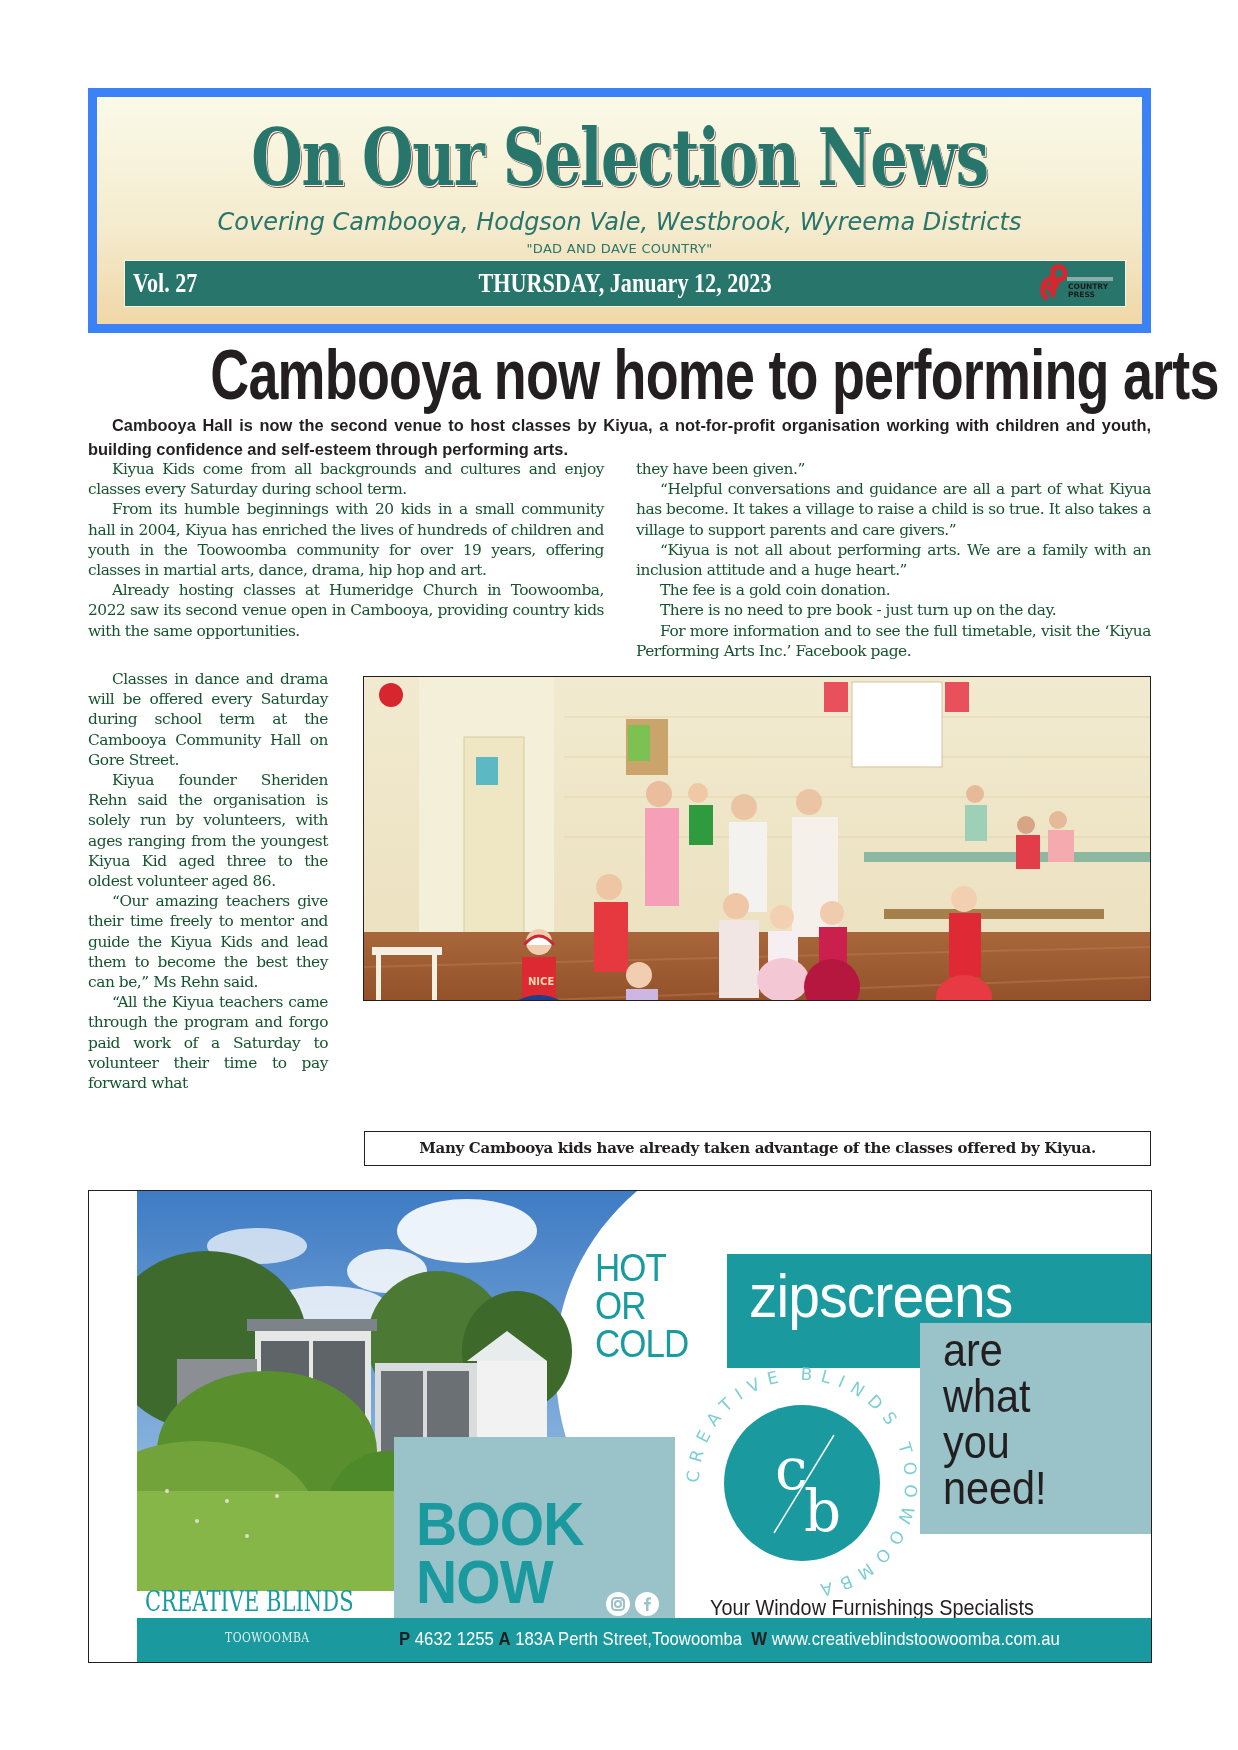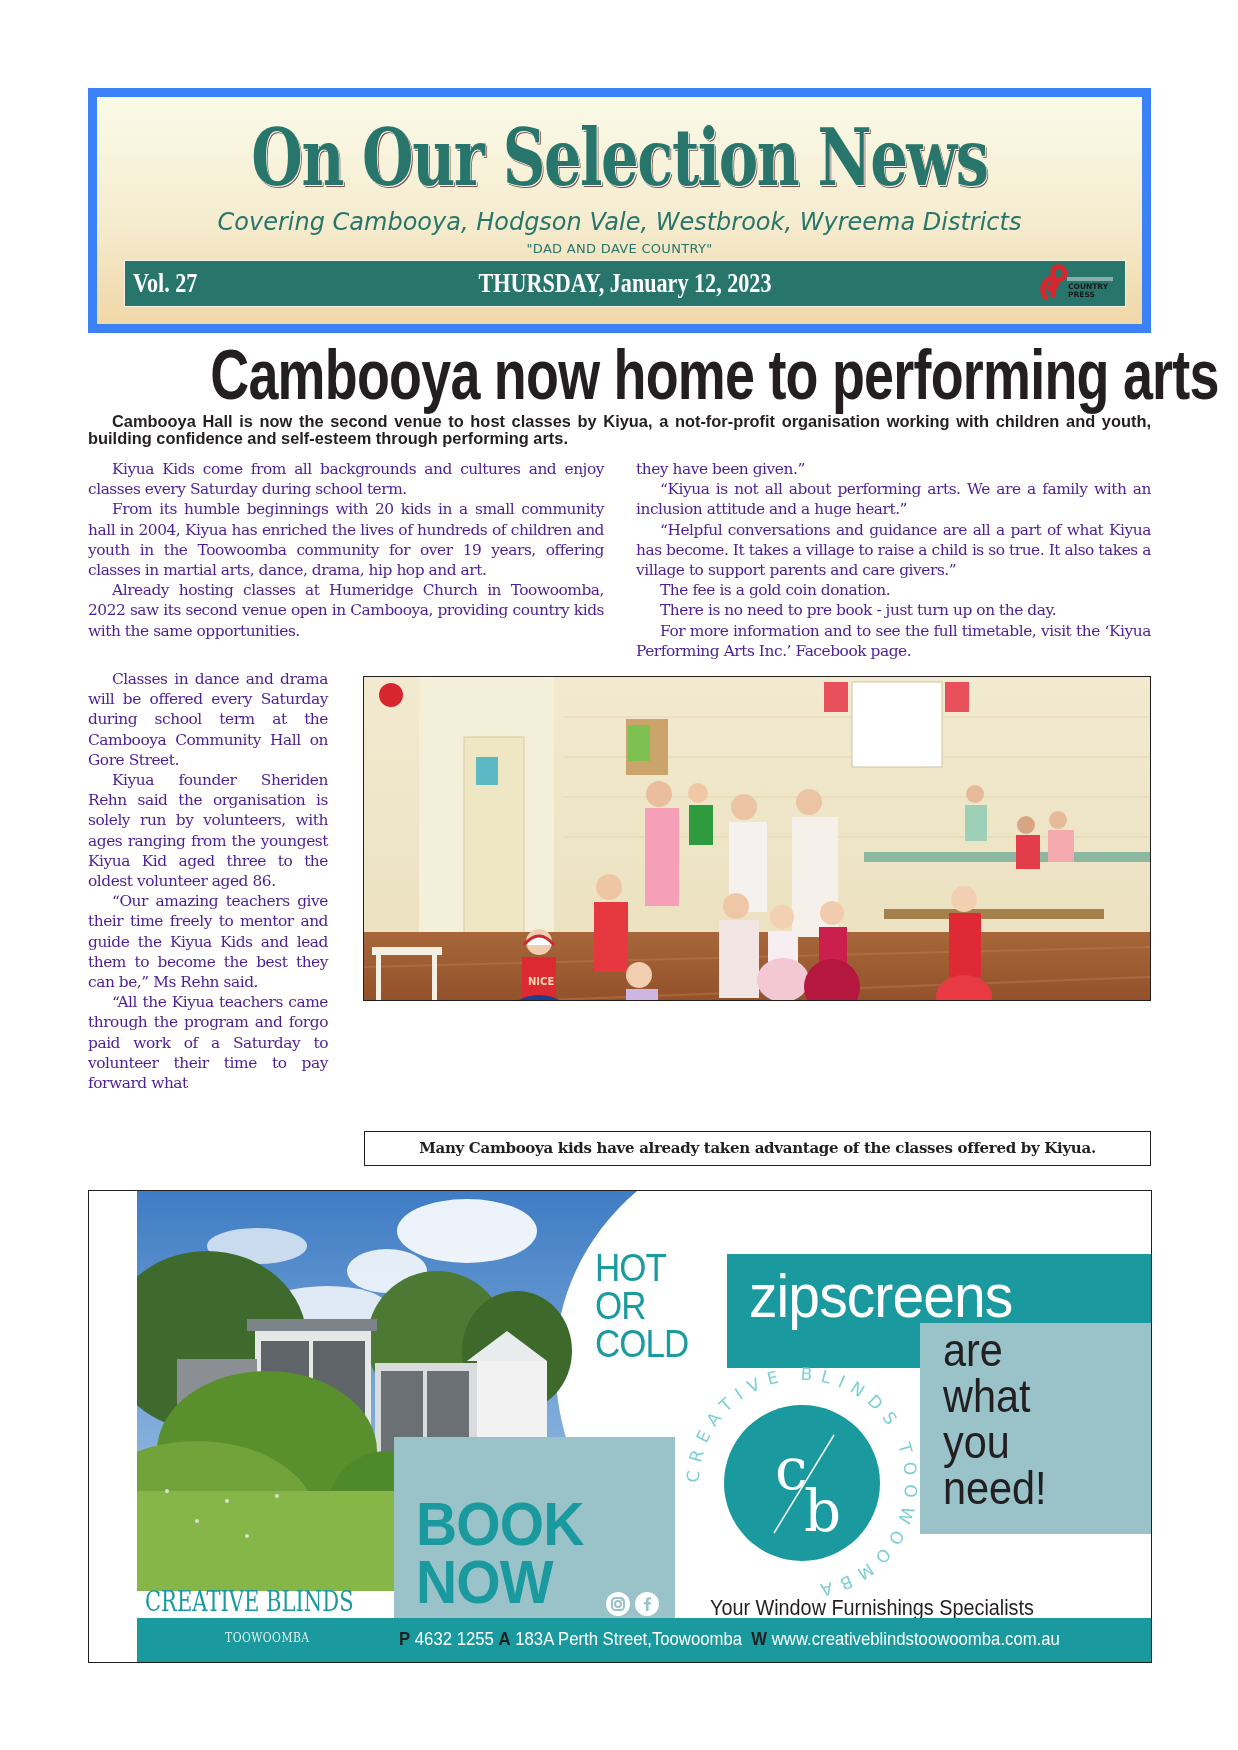--- a/index.html
+++ b/index.html
@@ -51,27 +51,27 @@
   
   .headline {
     left: 88px; top: 340px; width: 1063px; text-align: center;
     font-family: "Liberation Sans", sans-serif; font-weight: bold; font-size: 70px; line-height: 70px;
     color: #231f20; letter-spacing: -1px;
     transform: scaleX(0.77); transform-origin: center;
     white-space: nowrap;
   }
   .deck {
     left: 88px; top: 413px; width: 1063px;
-    font-family: "Liberation Sans", sans-serif; font-weight: bold; font-size: 16.4px; line-height: 17px;
+    font-family: "Liberation Sans", sans-serif; font-weight: bold; font-size: 16.4px; line-height: 24px;
     color: #231f20; text-indent: 24px; text-align: justify;
   }
 
   
   .col {
-    font-family: "DejaVu Serif", serif; font-size: 15.4px; line-height: 20.2px; color: #4c1d95;
+    font-family: "DejaVu Serif", serif; font-size: 15.4px; line-height: 20.2px; color: #14532d;
     text-align: justify; letter-spacing: -0.45px;
   }
   .col p { margin: 0; text-indent: 24px; }
   .col p.noindent { text-indent: 0; }
   .col-left-top { left: 88px; top: 459px; width: 516px; }
   .col-right { left: 636px; top: 459px; width: 515px; }
   .col-left-narrow { left: 88px; top: 669px; width: 240px; }
 
   
   .photo {
@@ -170,22 +170,22 @@
 <div class="abs deck">Cambooya Hall is now the second venue to host classes by Kiyua, a not-for-profit organisation working with children and youth, building confidence and self-esteem through performing arts.</div>
 
 <div class="abs col col-left-top">
   <p>Kiyua Kids come from all backgrounds and cultures and enjoy classes every Saturday during school term.</p>
   <p>From its humble beginnings with 20 kids in a small community hall in 2004, Kiyua has enriched the lives of hundreds of children and youth in the Toowoomba community for over 19 years, offering classes in martial arts, dance, drama, hip hop and art.</p>
   <p>Already hosting classes at Humeridge Church in Toowoomba, 2022 saw its second venue open in Cambooya, providing country kids with the same opportunities.</p>
 </div>
 
 <div class="abs col col-right">
   <p class="noindent">they have been given.”</p>
+  <p>“Helpful conversations and guidance are all a part of what Kiyua has become. It takes a village to raise a child is so true. It also takes a village to support parents and care givers.”</p>
   <p>“Kiyua is not all about performing arts. We are a family with an inclusion attitude and a huge heart.”</p>
-  <p>“Helpful conversations and guidance are all a part of what Kiyua has become. It takes a village to raise a child is so true. It also takes a village to support parents and care givers.”</p>
   <p>The fee is a gold coin donation.</p>
   <p>There is no need to pre book - just turn up on the day.</p>
   <p>For more information and to see the full timetable, visit the ‘Kiyua Performing Arts Inc.’ Facebook page.</p>
 </div>
 
 <div class="abs col col-left-narrow">
   <p>Classes in dance and drama will be offered every Saturday during school term at the Cambooya Community Hall on Gore Street.</p>
   <p>Kiyua founder Sheriden Rehn said the organisation is solely run by volunteers, with ages ranging from the youngest Kiyua Kid aged three to the oldest volunteer aged 86.</p>
   <p>“Our amazing teachers give their time freely to mentor and guide the Kiyua Kids and lead them to become the best they can be,” Ms Rehn said.</p>
   <p>“All the Kiyua teachers came through the program and forgo paid work of a Saturday to volunteer their time to pay forward what</p>

